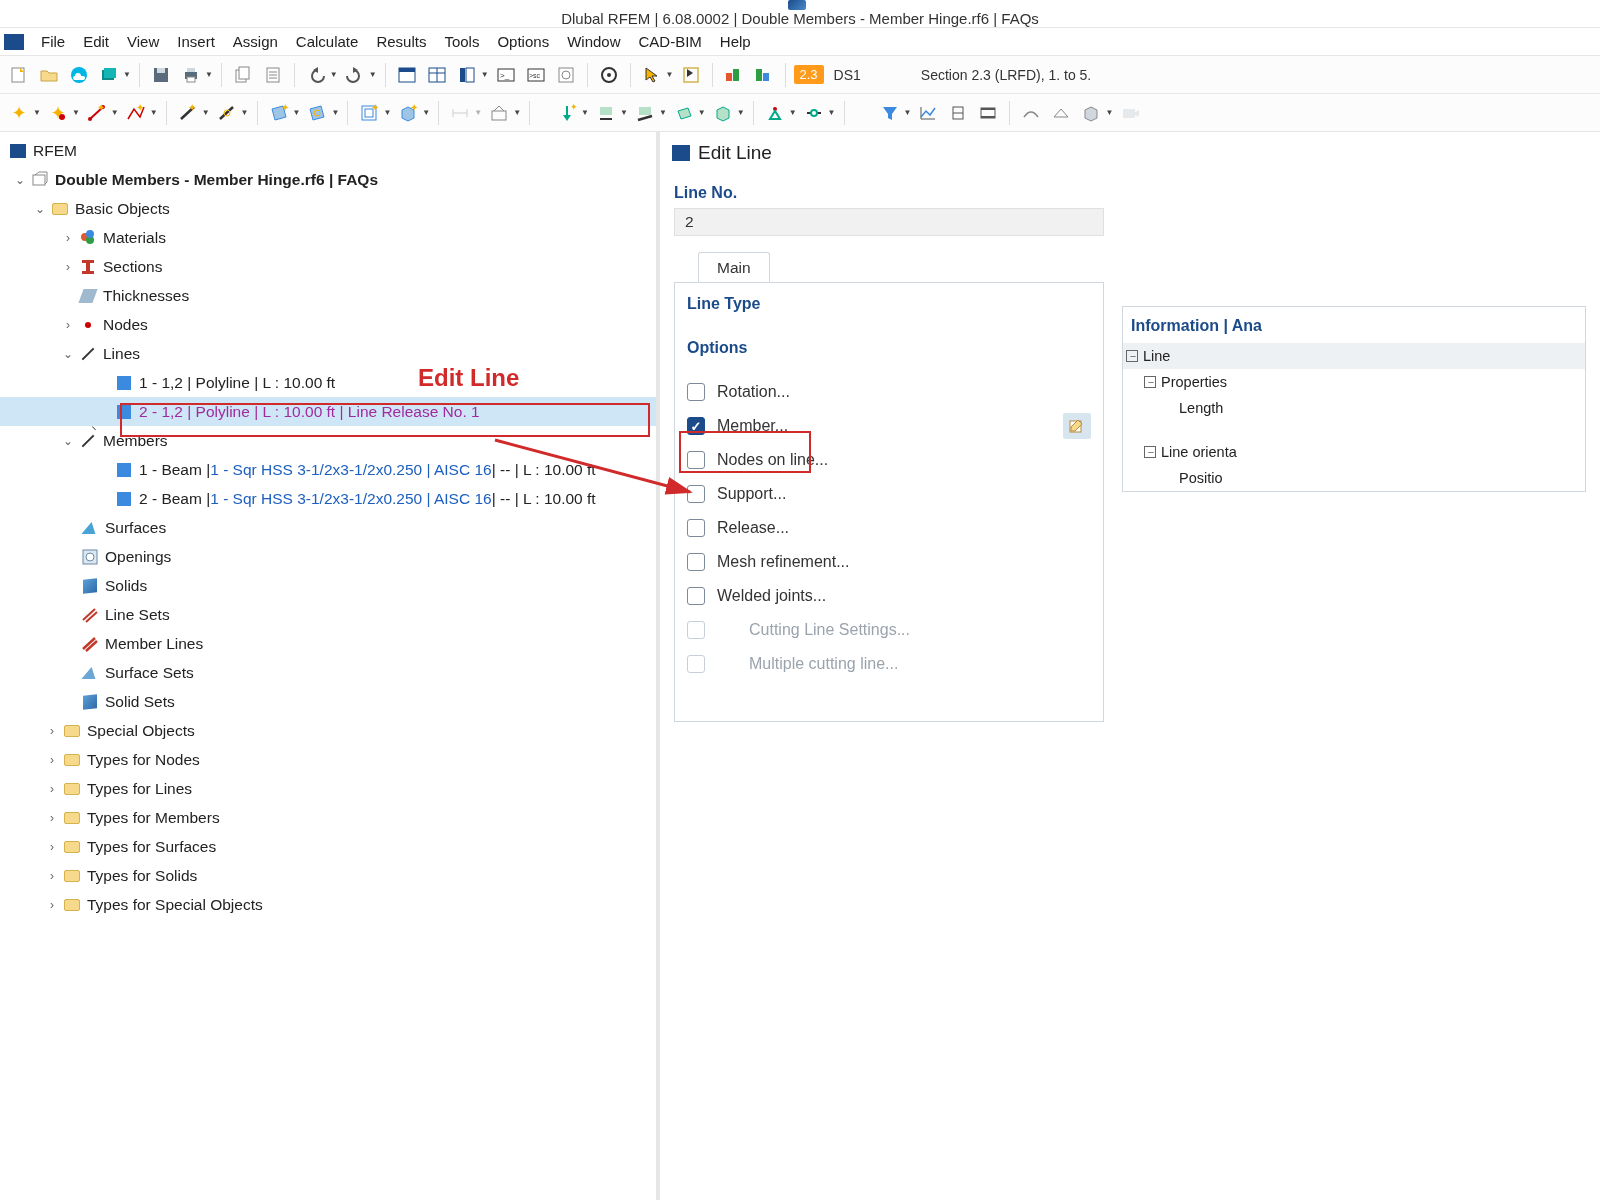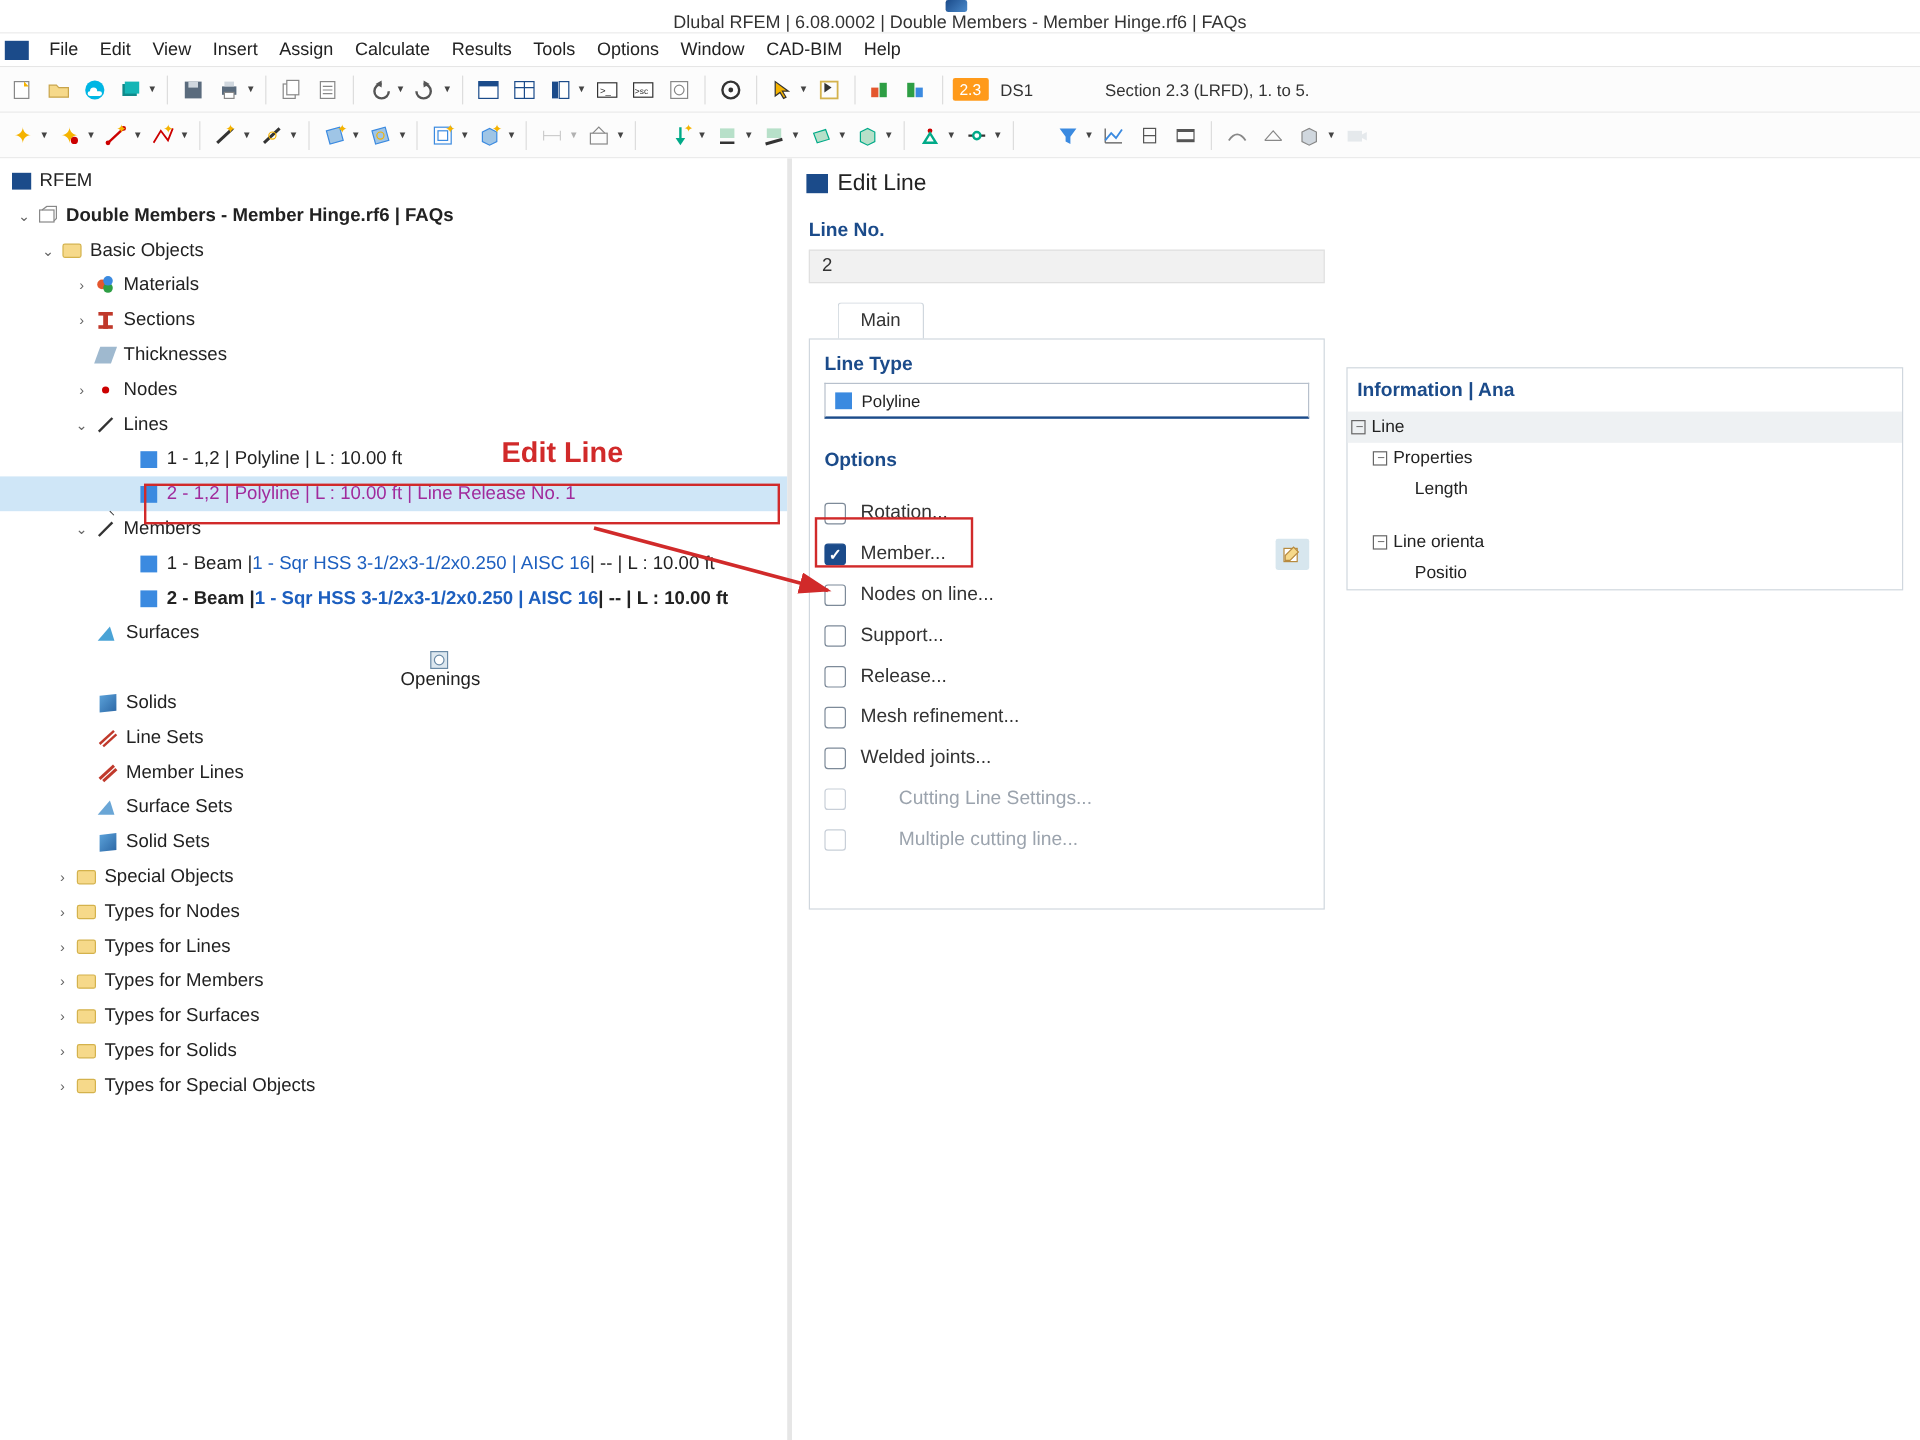--- a/index.html
+++ b/index.html
@@ -551,36 +551,36 @@
         <span>Members</span>
       </div>
       <div class="tree-row" style="padding-left:112px;">
         <span class="icn">
             <div class="bluebox"></div>
           </span>
         <span>1 - Beam | </span>
         <span class="linktext">1 - Sqr HSS 3-1/2x3-1/2x0.250 | AISC 16</span>
         <span> | -- | L : 10.00 ft</span>
       </div>
-      <div class="tree-row" style="padding-left:112px;font-weight:bold;">
+      <div class="tree-row" style="padding-left:112px;">
         <span class="icn">
             <div class="bluebox"></div>
           </span>
         <span>2 - Beam | </span>
         <span class="linktext">1 - Sqr HSS 3-1/2x3-1/2x0.250 | AISC 16</span>
         <span> | -- | L : 10.00 ft</span>
       </div>
 
       <div class="tree-row" style="padding-left:78px;">
         <span class="icn">
             <div class="surficon"></div>
           </span>
         <span>Surfaces</span>
       </div>
-      <div class="tree-row" style="padding-left:78px;flex-direction:column;">
+      <div class="tree-row" style="padding-left:78px;">
         <span class="icn">
             <svg width="16" height="16">
               <rect x="1" y="1" width="14" height="14" fill="#dce7ef" stroke="#6a8aa6"></rect>
               <circle cx="8" cy="8" r="4" fill="#fff" stroke="#6a8aa6"></circle>
             </svg>
           </span>
         <span>Openings</span>
       </div>
       <div class="tree-row" style="padding-left:78px;">
         <span class="icn">
@@ -684,24 +684,20 @@
         <div class="label">Line No.</div>
         <div class="field-ro">
             <span>2</span>
           </div>
 
         <div class="tabs">
           <div class="tab">Main</div>
         </div>
         <div class="panel" style="position:relative;">
           <div class="label" style="margin-top:0;">Line Type</div>
-          <div class="lt-field">
-            <div class="lt-swatch"></div>
-            <span>Polyline</span>
-          </div>
 
           <div class="label" style="margin-top:26px;">Options</div>
           <div class="opts">
             <div class="opt-row">
               <div class="chk"></div>
               <span>Rotation...</span>
             </div>
             <div class="opt-row">
               <div class="chk checked"></div>
               <span>Member...</span>

